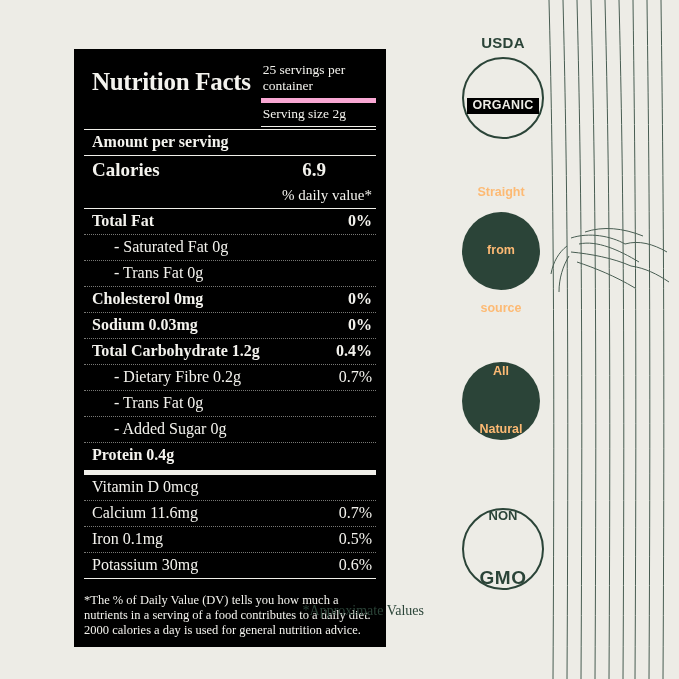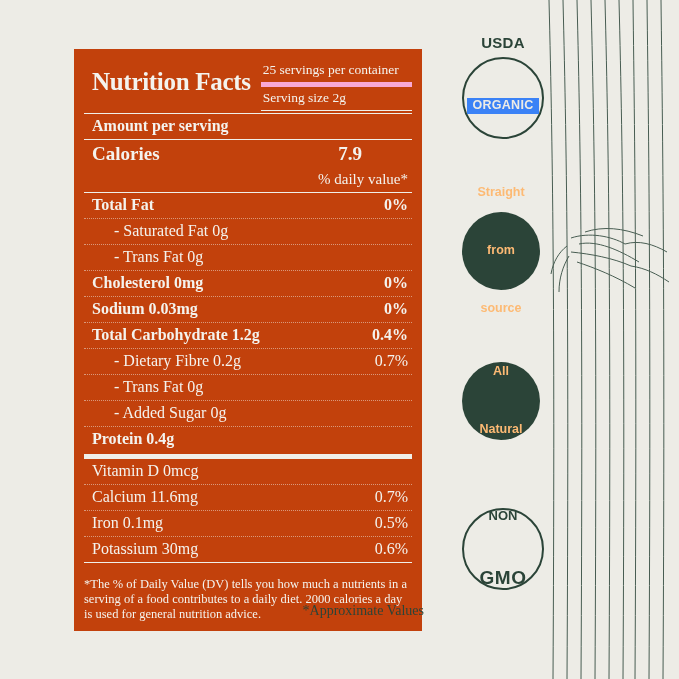--- a/index.html
+++ b/index.html
@@ -23,22 +23,22 @@
     width: 160px;
     height: 679px;
     pointer-events: none;
   }
 
   
   .panel {
     position: absolute;
     left: 74px;
     top: 49px;
-    width: 348px;
-    background: #c2410c;
+    width: 312px;
+    background: #000000;
     color: #f4f3ee;
     box-sizing: border-box;
     padding: 0;
   }
   .panel-inner {
     padding: 6px 10px 8px 10px;
   }
 
   .top-row {
     display: flex;
@@ -158,21 +158,21 @@
   }
   #badge-usda { left: 462px; top: 57px; }
   #badge-straight { left: 462px; top: 212px; }
   #badge-natural { left: 462px; top: 362px; }
   #badge-nongmo { left: 462px; top: 508px; }
 
   .usda-top { font-size: 15px; letter-spacing: 0.3px; }
   .usda-bot {
     font-size: 12.5px;
     letter-spacing: 0.3px;
-    background: #3b82f6;
+    background: #000000;
     color: #edece6;
     padding: 1px 5px;
     margin-top: 2px;
   }
   .usda-arc {
     width: 40px;
     height: 8px;
     margin-top: 3px;
   }
   .nongmo-top { font-size: 13px; }
@@ -213,21 +213,21 @@
       <div class="serv-block">
         <div class="serv-line">25 servings per container</div>
         <div class="serv-line last">Serving size 2g</div>
       </div>
     </div>
 
     <div class="bar">Amount per serving</div>
 
     <div class="row calories-row nodiv">
       <span class="lbl">Calories</span>
-      <span class="val">7.9</span>
+      <span class="val">6.9</span>
     </div>
 
     <div class="dv-row">% daily value*</div>
 
     <div class="row bold">
       <span class="lbl">Total Fat</span>
       <span class="val">0%</span>
     </div>
     <div class="row indent">
       <span class="lbl">- Saturated Fat 0g</span>

